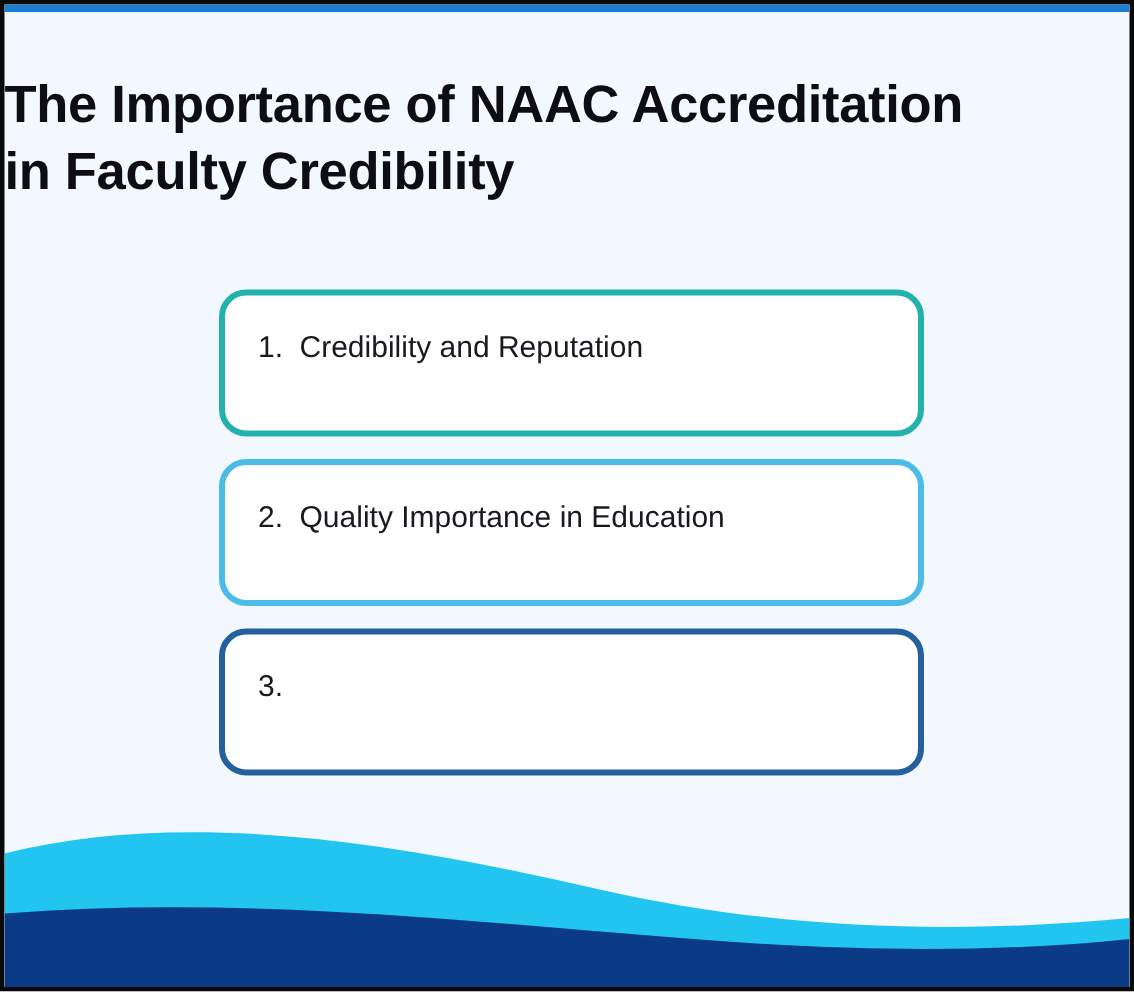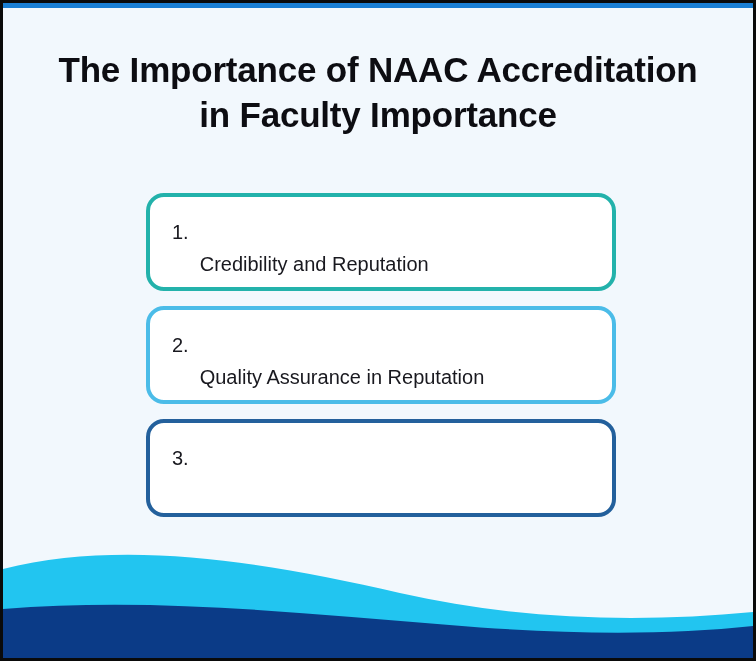--- a/index.html
+++ b/index.html
@@ -32,21 +32,20 @@
     background: #1a7fd4;
     z-index: 4;
   }
 
   
   .title-block {
     position: absolute;
     top: 44px;
     left: 0;
     width: 100%;
-    text-align: center;
     z-index: 3;
   }
   .title-line {
     display: block;
     font-size: 35px;
     font-weight: bold;
     letter-spacing: -0.2px;
     line-height: 45px;
     color: #0d0d12;
   }
@@ -79,21 +78,20 @@
     color: #19191f;
     line-height: 28px;
     flex: 0 0 auto;
     margin-right: 11px;
   }
   .card-text {
     font-size: 20px;
     color: #19191f;
     line-height: 28px;
     flex: 1 1 auto;
-    margin-top: 32px;
   }
 
   
   .waves {
     position: absolute;
     left: 0;
     bottom: 0;
     width: 100%;
     height: 135px;
     z-index: 2;
@@ -102,33 +100,33 @@
 </style>
 </head>
 <body>
 
 <div class="slide">
 
   <div class="top-accent"></div>
 
   <div class="title-block">
     <span class="title-line">The Importance of NAAC Accreditation</span>
-    <span class="title-line">in Faculty Importance</span>
+    <span class="title-line">in Faculty Credibility</span>
   </div>
 
   <div class="cards">
 
     <div class="card c1">
       <span class="card-num">1.</span>
       <span class="card-text">Credibility and Reputation</span>
     </div>
 
     <div class="card c2">
       <span class="card-num">2.</span>
-      <span class="card-text">Quality Assurance in Reputation</span>
+      <span class="card-text">Quality Importance in Education</span>
     </div>
 
     <div class="card c3">
       <span class="card-num">3.</span>
     </div>
 
   </div>
 
   <div class="waves">
     <svg viewBox="0 0 756 135" preserveAspectRatio="none" xmlns="http://www.w3.org/2000/svg">

